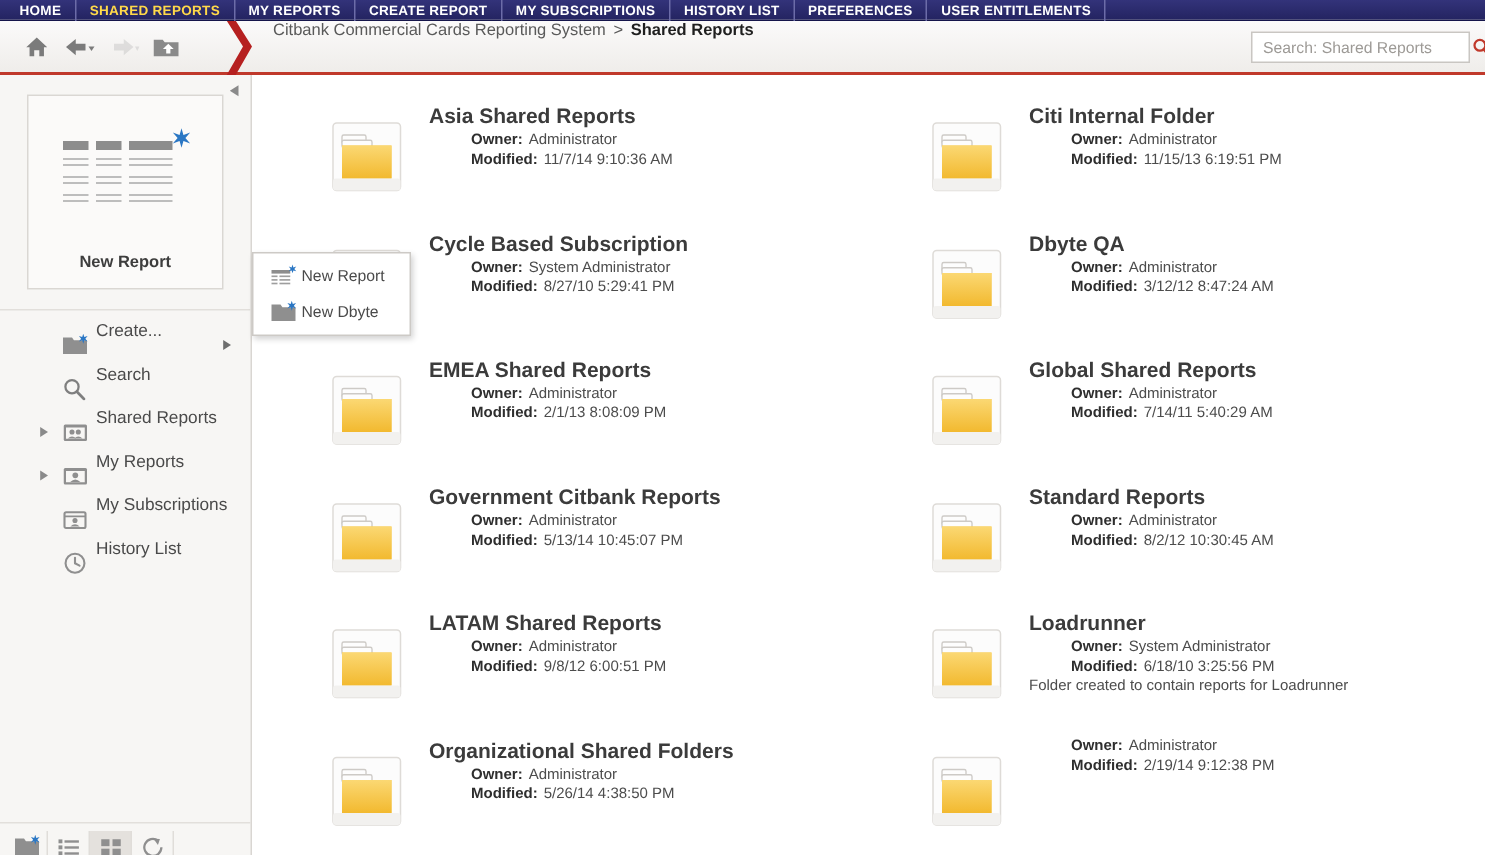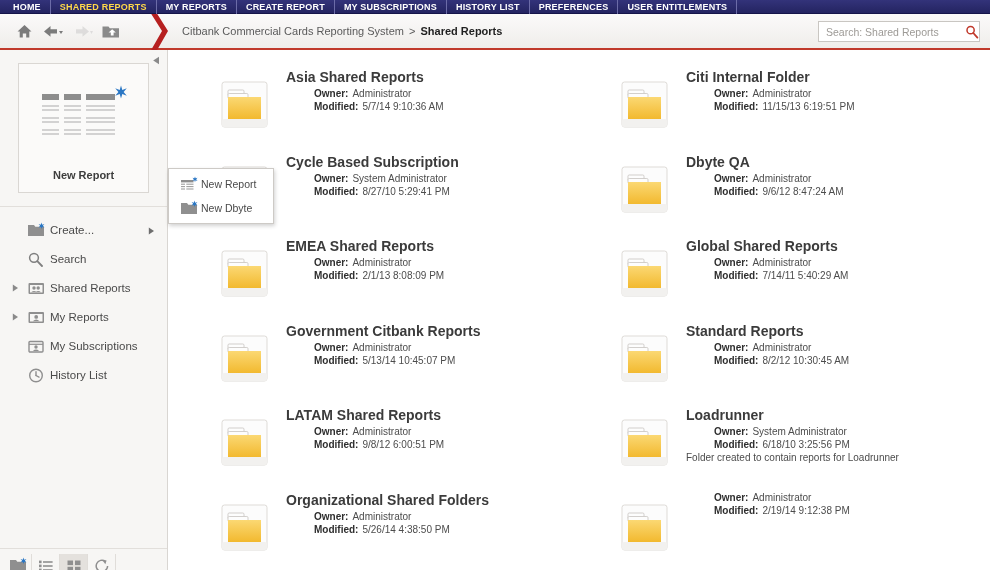--- a/index.html
+++ b/index.html
@@ -34,21 +34,21 @@
   .topnav-item.active { color: #ffd94a; }
 
   
   .header {
     position: relative;
     height: 36px;
     background: #f5f3f1;
     background: linear-gradient(to bottom, #fbfafa 0%, #efedea 100%);
     border-bottom: 2px solid #c0392b;
     display: flex;
-    align-items: center;
+    align-items: flex-start;
   }
   .navbtns {
     display: flex;
     align-items: center;
     gap: 3px;
     padding-left: 11px;
     width: 150px;
     height: 100%;
   }
   .navbtn {
@@ -73,21 +73,21 @@
     white-space: nowrap;
   }
   .breadcrumb .crumb-root { color: #5a5a5a; }
   .breadcrumb .crumb-sep { color: #5a5a5a; padding: 0 2px; }
   .breadcrumb .crumb-current { font-weight: bold; color: #1f1f1f; }
 
   .searchwrap {
     position: absolute;
     right: 10px;
     top: 7px;
-    width: 162px;
+    width: 146px;
     height: 21px;
     background: #fff;
     border: 1px solid #c9c6c2;
     display: flex;
     align-items: center;
     margin-left: 36px;
   }
   .searchwrap input {
     flex: 1;
     border: 0;
@@ -142,23 +142,22 @@
   .thumb-star  { position: absolute; top: 21px; right: 20px; }
   .thumb-label {
     font-size: 11px;
     font-weight: bold;
     color: #3d3d3d;
   }
 
   .navlist { padding-top: 8px; flex: 1; }
   .navrow {
     display: flex;
-    align-items: center;
     height: 29px;
-    padding-left: 8px;
+    padding-left: 22px;
     cursor: pointer;
     position: relative;
   }
   .navrow .expander { width: 14px; display: flex; align-items: center; justify-content: center; }
   .navrow .navicon  { width: 28px; display: flex; align-items: center; justify-content: center; }
   .navrow .navlabel { font-size: 11.5px; color: #4a4a4a; }
   .navrow .submenu-arrow { position: absolute; right: 12px; top: 50%; transform: translateY(-50%); }
 
   .viewbar {
     height: 36px;
@@ -507,21 +506,21 @@
                 <linearGradient id="fg" x1="0" y1="0" x2="0" y2="1">
                   <stop offset="0" stop-color="#fbd873"></stop>
                   <stop offset="1" stop-color="#f2b92f"></stop>
                 </linearGradient>
               </defs>
               <rect x="2" y="39" width="45" height="8" rx="2" fill="#f2f1ef"></rect>
             </svg></div>
           <div class="folder-meta">
             <div class="folder-title">Asia Shared Reports</div>
             <div class="folder-line"><b>Owner:</b><span class="val">Administrator</span></div>
-            <div class="folder-line"><b>Modified:</b><span class="val">5/7/14 9:10:36 AM</span></div>
+            <div class="folder-line"><b>Modified:</b><span class="val">11/7/14 9:10:36 AM</span></div>
           </div>
         </div>
         <div class="folder-item">
           <div class="folder-ico"><svg width="50" height="50" viewBox="0 0 50 50">
               <rect x="2" y="2" width="45" height="45" rx="2.5" fill="#fcfcfc" stroke="#dedbd7"></rect>
               <rect x="8" y="10" width="16" height="6" rx="1.2" fill="#fdfdfd" stroke="#cdcac6" stroke-width="0.9"></rect>
               <rect x="8" y="13.5" width="20" height="5" rx="1.2" fill="#fdfdfd" stroke="#cdcac6" stroke-width="0.9"></rect>
               <path d="M8 17 L41 17 L41 39 L8 39 Z" fill="#f6c443"></path>
               <path d="M8 17 L41 17 L41 39 L8 39 Z" fill="url(#fg)"></path>
               <defs>
@@ -570,21 +569,21 @@
                 <linearGradient id="fg" x1="0" y1="0" x2="0" y2="1">
                   <stop offset="0" stop-color="#fbd873"></stop>
                   <stop offset="1" stop-color="#f2b92f"></stop>
                 </linearGradient>
               </defs>
               <rect x="2" y="39" width="45" height="8" rx="2" fill="#f2f1ef"></rect>
             </svg></div>
           <div class="folder-meta">
             <div class="folder-title">Dbyte QA</div>
             <div class="folder-line"><b>Owner:</b><span class="val">Administrator</span></div>
-            <div class="folder-line"><b>Modified:</b><span class="val">9/6/12 8:47:24 AM</span></div>
+            <div class="folder-line"><b>Modified:</b><span class="val">3/12/12 8:47:24 AM</span></div>
           </div>
         </div>
         <div class="folder-item">
           <div class="folder-ico"><svg width="50" height="50" viewBox="0 0 50 50">
               <rect x="2" y="2" width="45" height="45" rx="2.5" fill="#fcfcfc" stroke="#dedbd7"></rect>
               <rect x="8" y="10" width="16" height="6" rx="1.2" fill="#fdfdfd" stroke="#cdcac6" stroke-width="0.9"></rect>
               <rect x="8" y="13.5" width="20" height="5" rx="1.2" fill="#fdfdfd" stroke="#cdcac6" stroke-width="0.9"></rect>
               <path d="M8 17 L41 17 L41 39 L8 39 Z" fill="#f6c443"></path>
               <path d="M8 17 L41 17 L41 39 L8 39 Z" fill="url(#fg)"></path>
               <defs>

